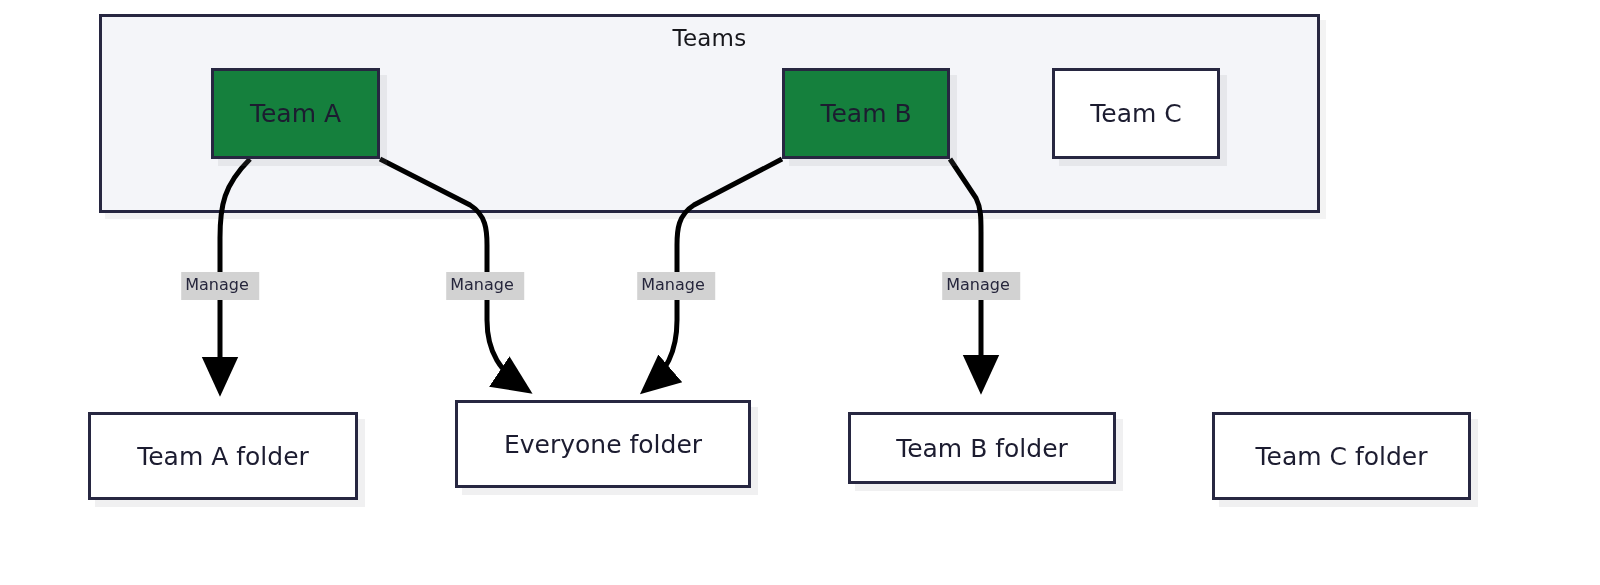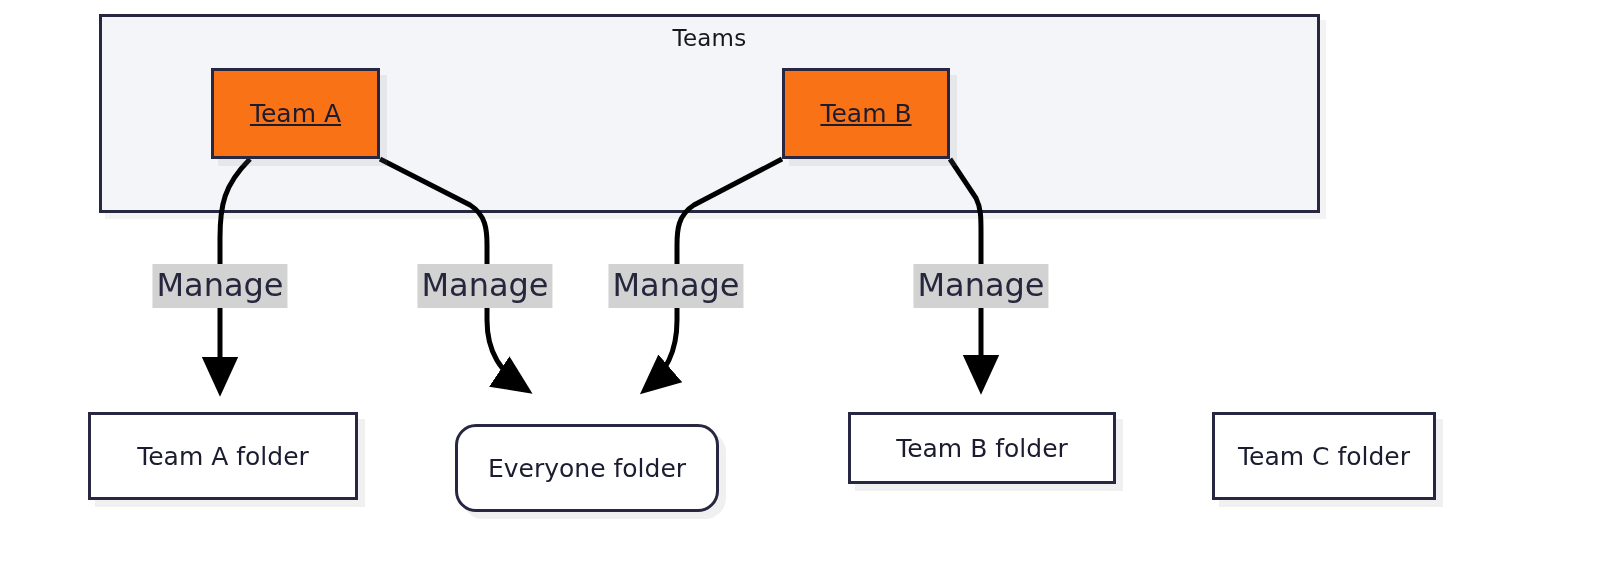--- a/index.html
+++ b/index.html
@@ -55,40 +55,40 @@
     box-sizing: border-box;
     border: 3px solid #272741;
     display: flex;
     align-items: center;
     justify-content: center;
     color: #1c1c30;
     font-size: 25px;
     white-space: nowrap;
     box-shadow: 7px 7px 0 0 rgba(140, 140, 150, 0.13);
   }
-  .node.fill-yellow { background: #f97316; text-decoration: underline; }
+  .node.fill-yellow { background: #15803d; }
   .node.fill-white  { background: #ffffff; }
 
   #node-team-a { left: 211px;  top: 68px;  width: 169px; height: 91px; }
   #node-team-b { left: 782px;  top: 68px;  width: 168px; height: 91px; }
   #node-team-c { left: 1052px; top: 68px;  width: 168px; height: 91px; }
 
   #node-folder-a        { left: 88px;   top: 412px; width: 270px; height: 88px; }
-  #node-folder-everyone { left: 455px;  top: 424px; width: 264px; height: 88px; border-radius: 21px; }
+  #node-folder-everyone { left: 455px;  top: 400px; width: 296px; height: 88px; }
   #node-folder-b        { left: 848px;  top: 412px; width: 268px; height: 72px; }
-  #node-folder-c        { left: 1212px; top: 412px; width: 224px; height: 88px; }
+  #node-folder-c        { left: 1212px; top: 412px; width: 259px; height: 88px; }
 
   
   .edge-label {
     position: absolute;
     background: #d2d2d2;
     color: #26263c;
-    font-size: 32px;
+    font-size: 16px;
     line-height: 1;
-    padding: 5px 4px 7px 4px;
+    padding: 5px 10px 7px 4px;
     white-space: nowrap;
     box-sizing: border-box;
     transform: translate(-50%, -50%);
   }
   #edge-label-1 { left: 220px; top: 286px; }
   #edge-label-2 { left: 485px; top: 286px; }
   #edge-label-3 { left: 676px; top: 286px; }
   #edge-label-4 { left: 981px; top: 286px; }
 </style>
 </head>
@@ -119,19 +119,20 @@
     <path d="M 950 159 L 976 198 C 981 208, 981 218, 981 232 L 981 330 L 981 388" fill="none" stroke="#000000" stroke-width="5" marker-end="url(#arrowhead)"></path>
   </svg>
 
   <div class="edge-label" id="edge-label-1">Manage</div>
   <div class="edge-label" id="edge-label-2">Manage</div>
   <div class="edge-label" id="edge-label-3">Manage</div>
   <div class="edge-label" id="edge-label-4">Manage</div>
 
   <div class="node fill-yellow" id="node-team-a">Team A</div>
   <div class="node fill-yellow" id="node-team-b">Team B</div>
+  <div class="node fill-white" id="node-team-c">Team C</div>
 
   <div class="node fill-white" id="node-folder-a">Team A folder</div>
   <div class="node fill-white" id="node-folder-everyone">Everyone folder</div>
   <div class="node fill-white" id="node-folder-b">Team B folder</div>
   <div class="node fill-white" id="node-folder-c">Team C folder</div>
 
 </div>
 
 </body></html>

